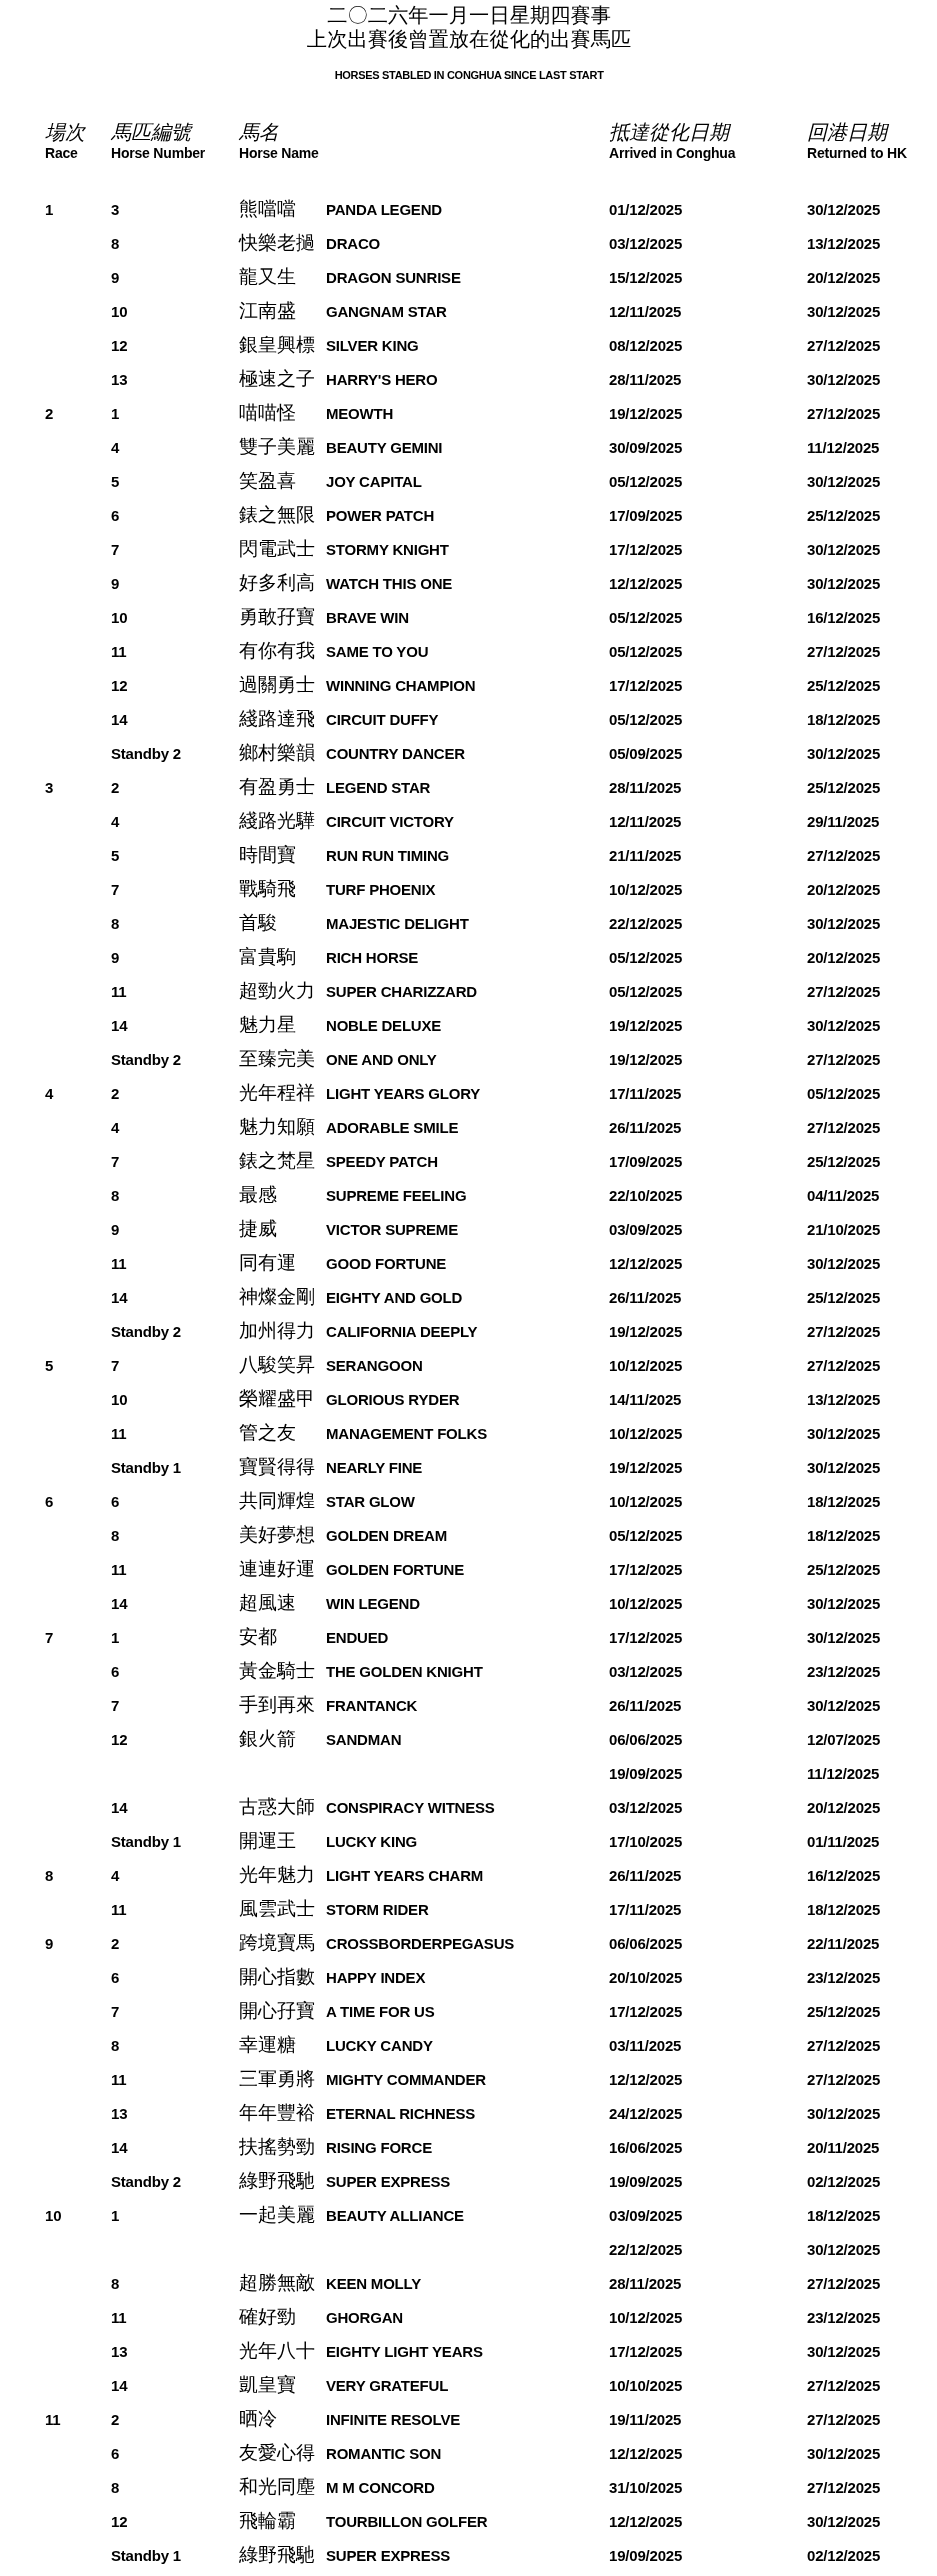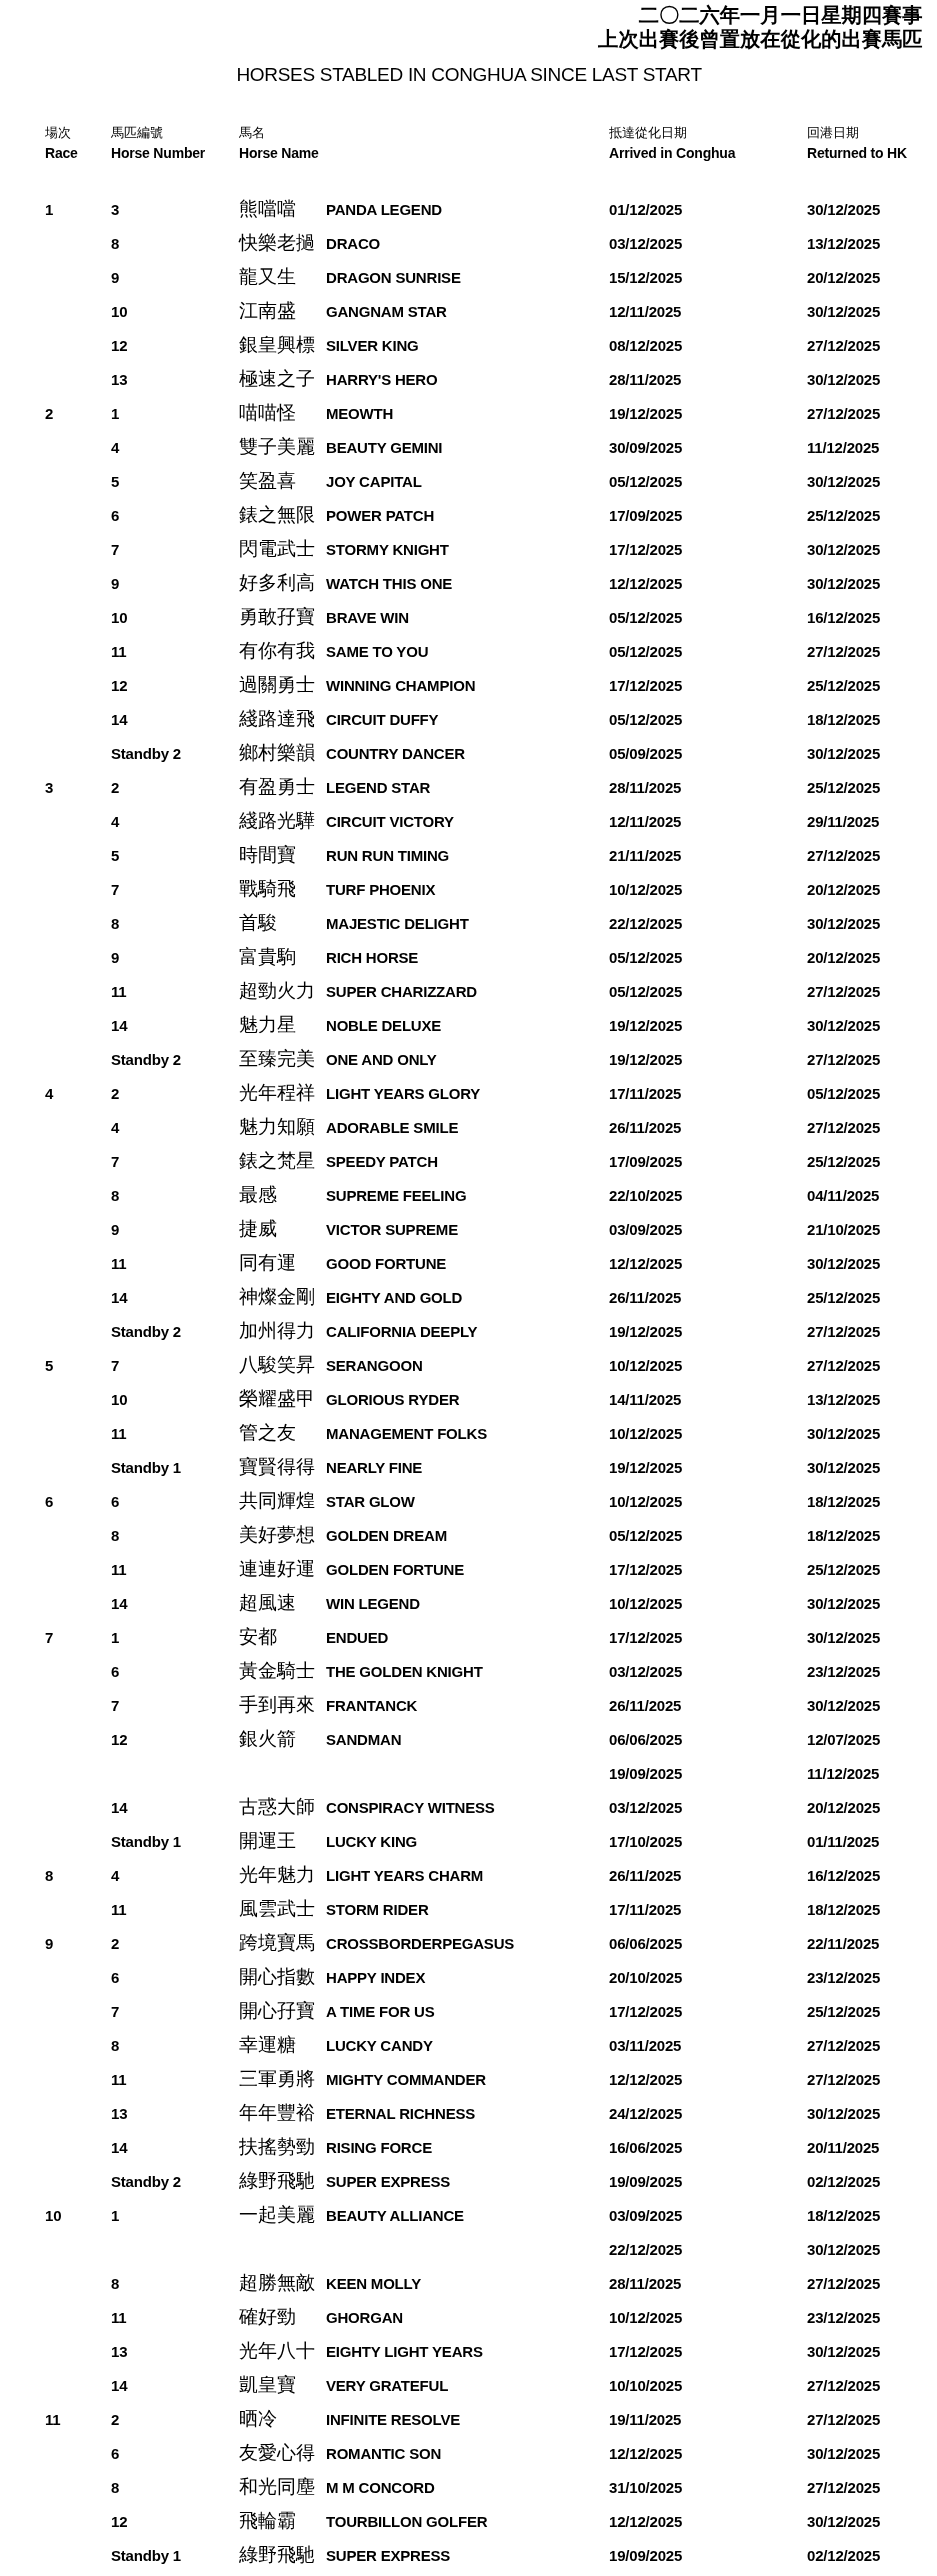--- a/index.html
+++ b/index.html
@@ -20,28 +20,27 @@
   .title-block {
     position: absolute;
     top: 3.1px;
     left: 15.6px;
     width: 907px;
     text-align: center;
   }
   .title-zh {
     font-size: 20.3px;
     line-height: 24px;
+    font-weight: 400;
+    white-space: nowrap;
+  }
+  .title-en {
+    font-size: 11px;
+    line-height: 20.3px;
     font-weight: 700;
-    white-space: nowrap;
-    text-align: right;
-  }
-  .title-en {
-    font-size: 19px;
-    line-height: 20.3px;
-    font-weight: 400;
     letter-spacing: -0.3px;
     white-space: nowrap;
   }
   .title-en.first {
     margin-top: 14px;
   }
   
   .thead {
     position: absolute;
     top: 121px;
@@ -49,24 +48,25 @@
     width: 938px;
     display: flex;
   }
   .hc { flex: 0 0 auto; }
   .hc-race     { width: 111px; padding-left: 45px; box-sizing: border-box; }
   .hc-num      { width: 128px; }
   .hc-name     { width: 370px; }
   .hc-arrived  { width: 198px; }
   .hc-returned { width: 131px; }
   .hzh {
-    font-size: 13px;
+    font-size: 20px;
     line-height: 23px;
     font-weight: 400;
     white-space: nowrap;
+    font-style: italic;
   }
   .hen {
     font-size: 14px;
     line-height: 19.5px;
     font-weight: 700;
     letter-spacing: -0.2px;
     white-space: nowrap;
   }
   
   .tbody {

